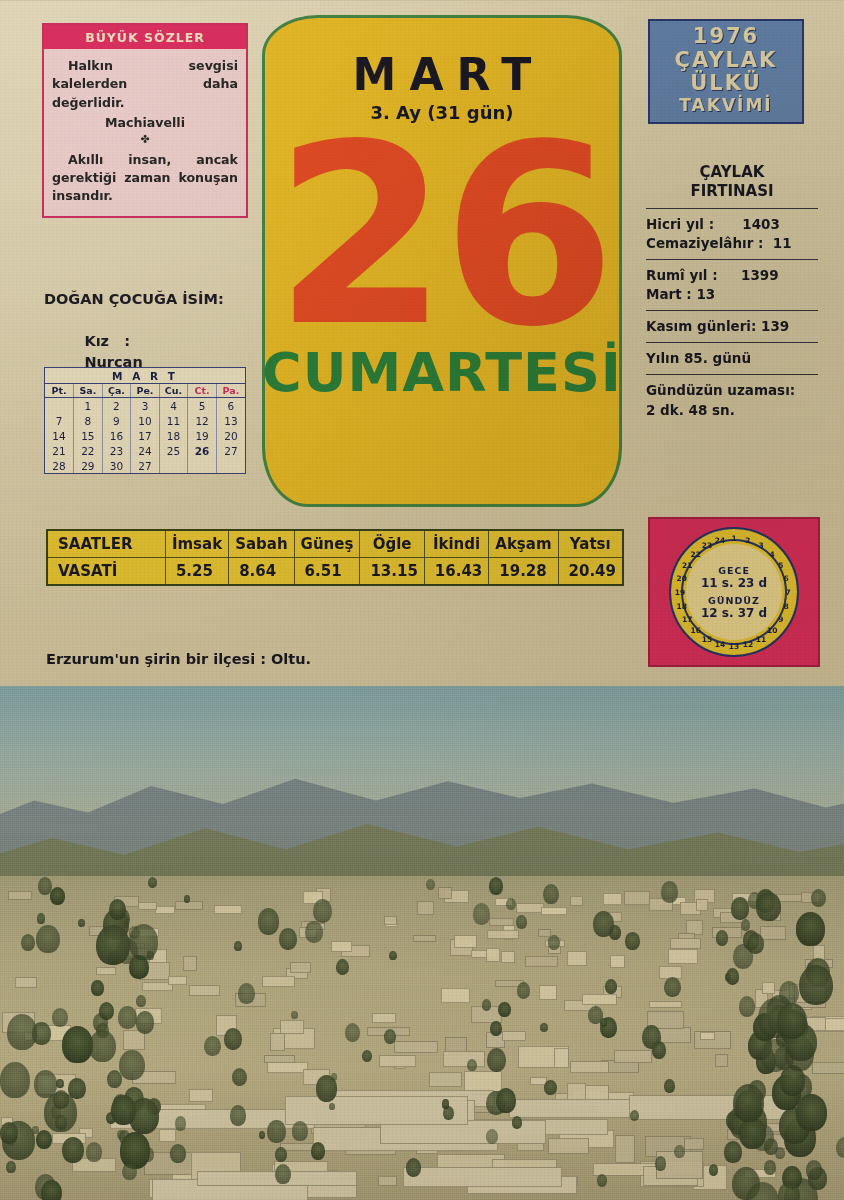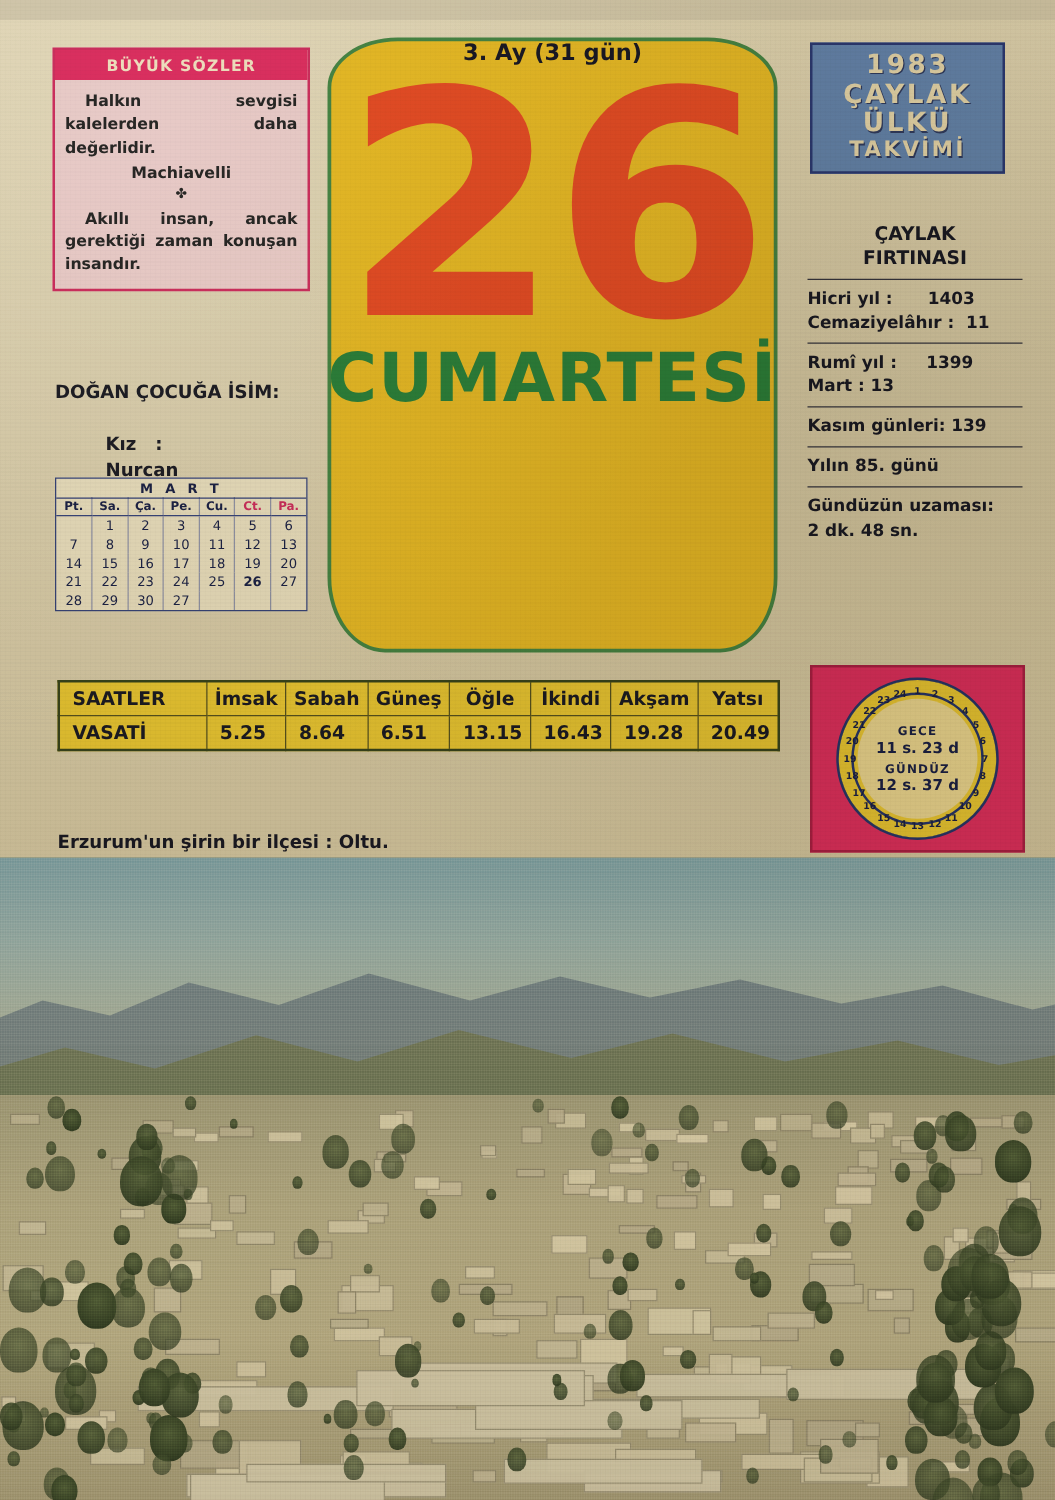--- a/index.html
+++ b/index.html
@@ -27,21 +27,21 @@
       repeating-linear-gradient(0deg, rgba(0,0,0,0.022) 0px, rgba(0,0,0,0.022) 1px, rgba(255,255,255,0) 1px, rgba(255,255,255,0) 3px),
       repeating-linear-gradient(90deg, rgba(0,0,0,0.018) 0px, rgba(0,0,0,0.018) 1px, rgba(255,255,255,0) 1px, rgba(255,255,255,0) 4px),
       linear-gradient(160deg, #e6dfca 0%, #ded6be 35%, #d9d0b6 70%, #cfc5ab 100%);
     pointer-events: none;
     z-index: 5;
     mix-blend-mode: multiply;
     opacity: 0.85;
   }
   #top-area {
     position: absolute;
-    left: 0; top: 16px;
+    left: 0; top: 1px;
     width: 844px;
     height: 686px;
     background: linear-gradient(165deg, #efe8d2 0%, #e4dcc4 50%, #ddd4b9 100%);
   }
   
   .quotes-box {
     position: absolute;
     left: 42px; top: 22px;
     width: 202px;
     border: 2px solid #d8336b;
@@ -449,28 +449,29 @@
           <td class="day sat"></td>
           <td class="day sun"></td>
         </tr>
       </tbody>
         </table>
     </div>
 
     <div class="day-card">
       <div class="day-card-bg"></div>
       <div class="day-card-inner">
+        <div class="month-name">MART</div>
         <div class="month-sub">3. Ay (31 gün)</div>
         <div class="day-number">26</div>
         <div class="day-name">CUMARTESİ</div>
       </div>
     </div>
 
     <div class="brand-box">
-      <div class="brand-line">1983</div>
+      <div class="brand-line">1976</div>
       <div class="brand-line">ÇAYLAK</div>
       <div class="brand-line">ÜLKÜ</div>
       <div class="brand-line small">TAKVİMİ</div>
     </div>
 
     <div class="right-col">
       <div class="storm-name">
         <div>ÇAYLAK</div>
         <div>FIRTINASI</div>
       </div>

